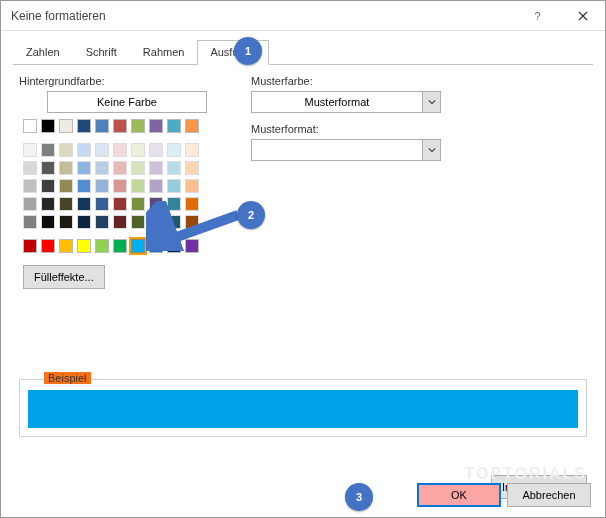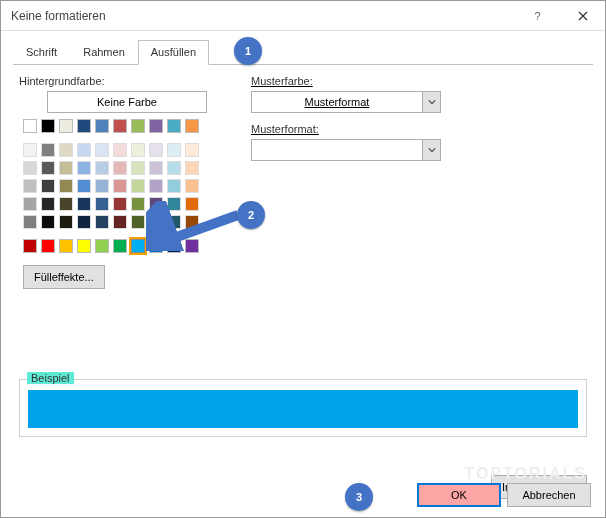--- a/index.html
+++ b/index.html
@@ -8,36 +8,36 @@
   .titlebar { height: 30px; display: flex; align-items: center; padding: 0 0 0 10px; background: #fff; border-bottom: 1px solid #e0e0e0; color: #444; }
   .titlebar .title { flex: 1; font-size: 12px; }
   .titlebar .tbtns { display: flex; }
   .titlebar .tbtn { width: 45px; height: 30px; display: flex; align-items: center; justify-content: center; color: #666; }
   .body { padding: 8px 12px 12px 12px; position: relative; height: calc(100% - 30px); }
   .tabs { display: flex; border-bottom: 1px solid #c0c0c0; }
   .tab { padding: 5px 12px 6px 12px; margin-right: 0; color: #333; border: 1px solid transparent; border-bottom: none; position: relative; top: 1px; cursor: default; }
   .tab.active { border: 1px solid #c0c0c0; border-bottom: 1px solid #fff; background: #fff; }
   .content { display: flex; padding: 10px 6px 6px 6px; gap: 44px; }
   .left { flex: 0 0 auto; }
-  .right { flex: 1; text-decoration: underline; }
+  .right { flex: 1; }
   .label { color: #333; margin-bottom: 4px; }
   .nocolor { border: 1px solid #adadad; background: #fff; width: 160px; height: 22px; margin: 2px 0 6px 28px; display: flex; align-items: center; justify-content: center; }
   .swatches { margin-left: 4px; }
   .swrow { display: flex; gap: 4px; height: 14px; margin-bottom: 4px; }
   .sw { width: 14px; height: 14px; border: 1px solid #bbb; }
   .sw.nob { border-color: #ddd; }
   .gap { height: 6px; }
   .btnrow { display: flex; gap: 8px; margin-top: 12px; margin-left: 4px; }
   .btn { border: 1px solid #adadad; background: #e1e1e1; padding: 3px 10px; height: 24px; display: flex; align-items: center; cursor: default; }
   .combo { border: 1px solid #adadad; height: 22px; width: 190px; display: flex; align-items: center; background: #fff; margin-bottom: 10px; }
   .combo .ctext { flex: 1; padding: 0 8px; text-align: center; }
   .combo .cbtn { width: 18px; height: 100%; border-left: 1px solid #adadad; background: #e1e1e1; display: flex; align-items: center; justify-content: center; }
   .beispiel { position: absolute; left: 18px; right: 18px; top: 348px; }
   .fieldset { border: 1px solid #d0d0d0; padding: 10px 8px 8px 8px; position: relative; }
-  .fieldset .legend { position: absolute; top: -8px; left: 7px; background: #5eead4; padding: 0 4px; color: #333; }
+  .fieldset .legend { position: absolute; top: -8px; left: 24px; background: #f97316; padding: 0 4px; color: #333; }
   .preview { height: 38px; background: #00a2e8; }
   .lower-btns { position: absolute; right: 18px; top: 444px; }
   .footer { position: absolute; right: 14px; bottom: 10px; display: flex; gap: 6px; }
   .ftbtn { width: 84px; height: 24px; border: 1px solid #adadad; background: #e1e1e1; display: flex; align-items: center; justify-content: center; cursor: default; }
   .ftbtn.primary { border: 2px solid #0078d7; background: #fca5a5; }
   .marker { position: absolute; width: 28px; height: 28px; border-radius: 50%; background: #4472c4; color: #fff; display: flex; align-items: center; justify-content: center; font-size: 15px; font-weight: 600; z-index: 50; box-shadow: 0 1px 2px rgba(0,0,0,0.3); }
   .arrow-wrap { position: absolute; z-index: 40; }
   .sel { outline: 2px solid #f2a100; outline-offset: 0; border-color:#888; }
   .watermark { position:absolute; right:18px; bottom:34px; color:#eee; font-size:16px; letter-spacing:2px; font-weight:600; pointer-events:none;}
   svg.chev { width:8px; height:8px; }
@@ -53,20 +53,21 @@
       <div class="tbtn">
         <svg width="10" height="10" viewBox="0 0 10 10">
             <path d="M1 1 L9 9 M9 1 L1 9" stroke="#333" stroke-width="1.2"></path>
           </svg>
       </div>
     </div>
   </div>
 
   <div class="body">
     <div class="tabs">
+      <div class="tab">Zahlen</div>
       <div class="tab">Schrift</div>
       <div class="tab">Rahmen</div>
       <div class="tab active">Ausfüllen</div>
     </div>
 
     <div class="content">
       <div class="left">
         <div class="label">Hintergrundfarbe:</div>
         <div class="nocolor">
           <span>Keine Farbe</span>

